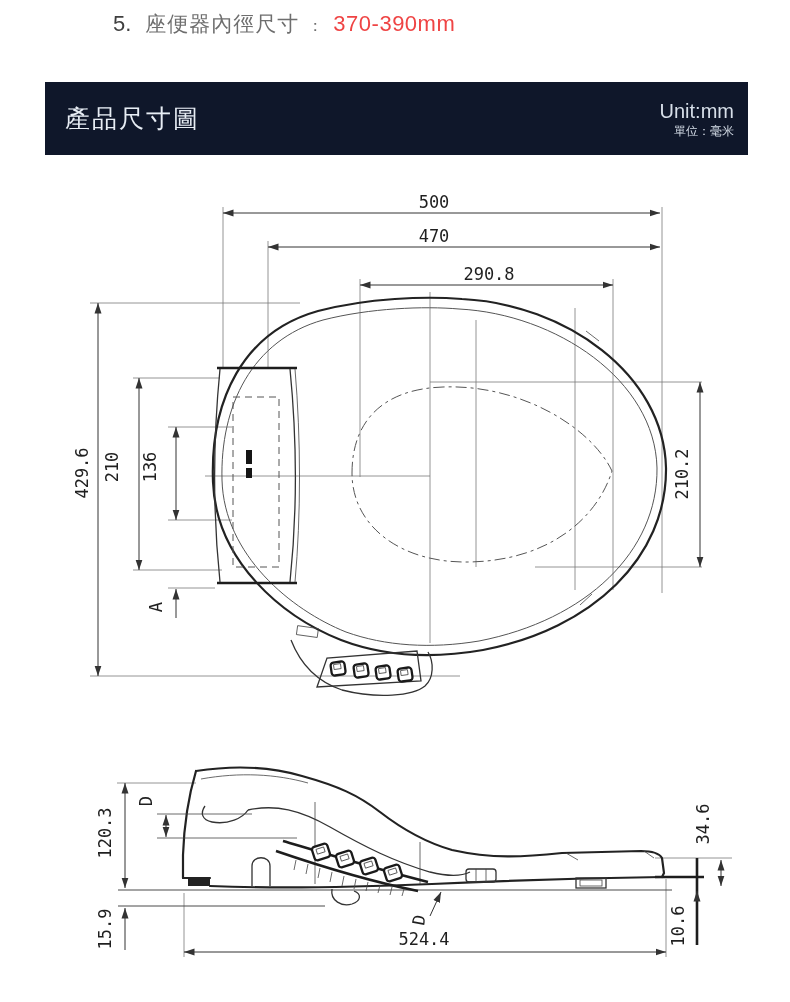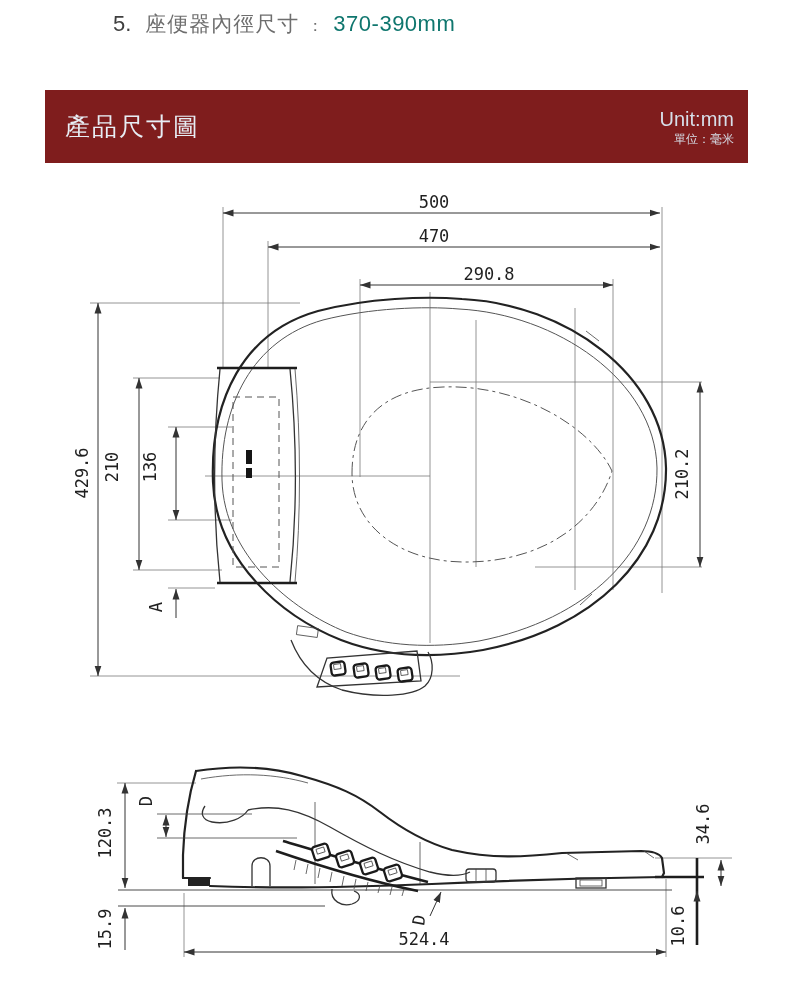--- a/index.html
+++ b/index.html
@@ -3,21 +3,21 @@
 <meta charset="utf-8">
 <style>
   html,body{margin:0;padding:0;background:#ffffff;}
   #page{position:relative;width:790px;height:1002px;background:#ffffff;overflow:hidden;
         font-family:"Liberation Sans", sans-serif;}
   
   #note{position:absolute;left:113px;top:10px;display:flex;align-items:baseline;white-space:nowrap;}
   #note .num{font-size:22px;color:#3f3f3f;margin-right:14px;}
   #note .lbl{font-size:21px;color:#6e6e6e;letter-spacing:1px;}
   #note .colon{font-size:16px;color:#6e6e6e;margin:0 10px 0 8px;}
-  #note .val{font-size:22px;color:#0f766e;letter-spacing:0.5px;}
+  #note .val{font-size:22px;color:#ef4444;letter-spacing:0.5px;}
   
   #headerBar{position:absolute;left:45px;top:82px;width:703px;height:73px;background:#173a5f;
              display:flex;justify-content:space-between;align-items:center;box-sizing:border-box;
              padding:0 14px 0 20px;}
   #headerBar .title{font-size:25px;color:#e7edf4;letter-spacing:2px;}
   #headerBar .units{text-align:right;color:#d7dfe9;line-height:1.25;}
   #headerBar .units .u1{font-size:20px;text-align:center;}
   #headerBar .units .u2{font-size:12px;}
   svg{position:absolute;overflow:visible;}
   svg text{font-family:"DejaVu Sans Mono","Liberation Mono",monospace;font-size:17px;fill:#1f1f1f;}
@@ -36,21 +36,21 @@
 
 <div id="page">
 
   <div id="note">
     <span class="num">5.</span>
     <span class="lbl">座便器內徑尺寸</span>
     <span class="colon">：</span>
     <span class="val">370-390mm</span>
   </div>
 
-  <div id="headerBar" style="background: #7f1d1d; margin-top: 8px;">
+  <div id="headerBar" style="background: #0f172a;">
     <span class="title">產品尺寸圖</span>
     <span class="units">
       <div class="u1">Unit:mm</div>
       <div class="u2">單位：毫米</div>
     </span>
   </div>
 
   <svg style="left:60px;top:180px;" width="680" height="530" viewBox="60 180 680 530">
     <defs>
       <marker id="arrA" orient="auto-start-reverse" markerUnits="userSpaceOnUse" markerWidth="12" markerHeight="9" refX="10.5" refY="4.5">

